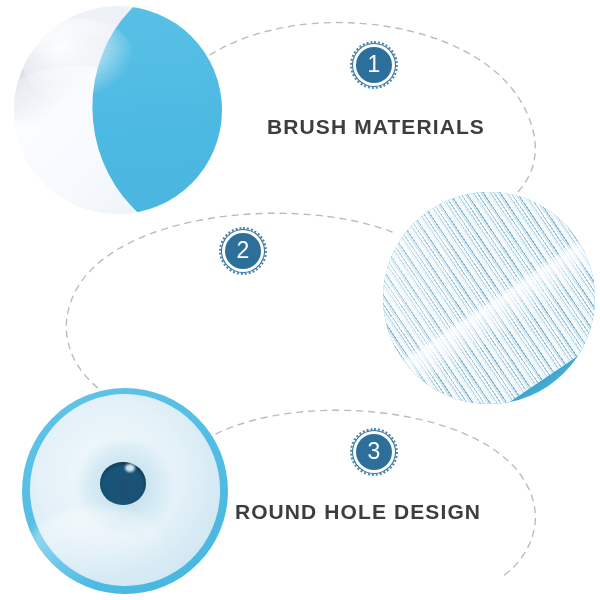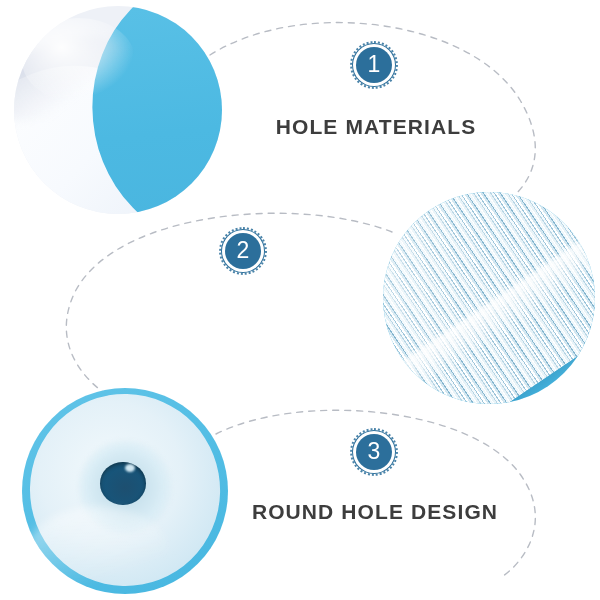--- a/index.html
+++ b/index.html
@@ -194,21 +194,21 @@
     position: absolute;
     color: #3d3d3d;
     font-size: 21px;
     font-weight: bold;
     letter-spacing: 1.1px;
     white-space: nowrap;
     transform: translateX(-50%);
   }
   #caption-1 { left: 376px; top: 115px; }
   #caption-2 { left: 244px; top: 306px; }
-  #caption-3 { left: 375px; top: 500px; }
+  #caption-3 { left: 358px; top: 500px; }
 </style>
 </head>
 <body>
 
 <div id="stage">
 
   <svg class="arc-layer" viewBox="0 0 600 600" xmlns="http://www.w3.org/2000/svg">
     <path d="M 210,55 C 300,-2 470,18 520,100 C 556,160 520,196 498,207" fill="none" stroke="#b8bcc4" stroke-width="1.4" stroke-dasharray="6 6" stroke-linecap="round"></path>
     <path d="M 392,232 C 300,196 120,210 76,290 C 46,348 92,392 128,406" fill="none" stroke="#b8bcc4" stroke-width="1.4" stroke-dasharray="6 6" stroke-linecap="round"></path>
     <path d="M 216,434 C 300,392 470,406 520,474 C 556,524 520,566 500,578" fill="none" stroke="#b8bcc4" stroke-width="1.4" stroke-dasharray="6 6" stroke-linecap="round"></path>
@@ -241,16 +241,16 @@
   <div class="badge" id="badge-1">
     <span>1</span>
   </div>
   <div class="badge" id="badge-2">
     <span>2</span>
   </div>
   <div class="badge" id="badge-3">
     <span>3</span>
   </div>
 
-  <div class="caption" id="caption-1">HOLE MATERIALS</div>
+  <div class="caption" id="caption-1">BRUSH MATERIALS</div>
   <div class="caption" id="caption-3">ROUND HOLE DESIGN</div>
 
 </div>
 
 </body></html>

